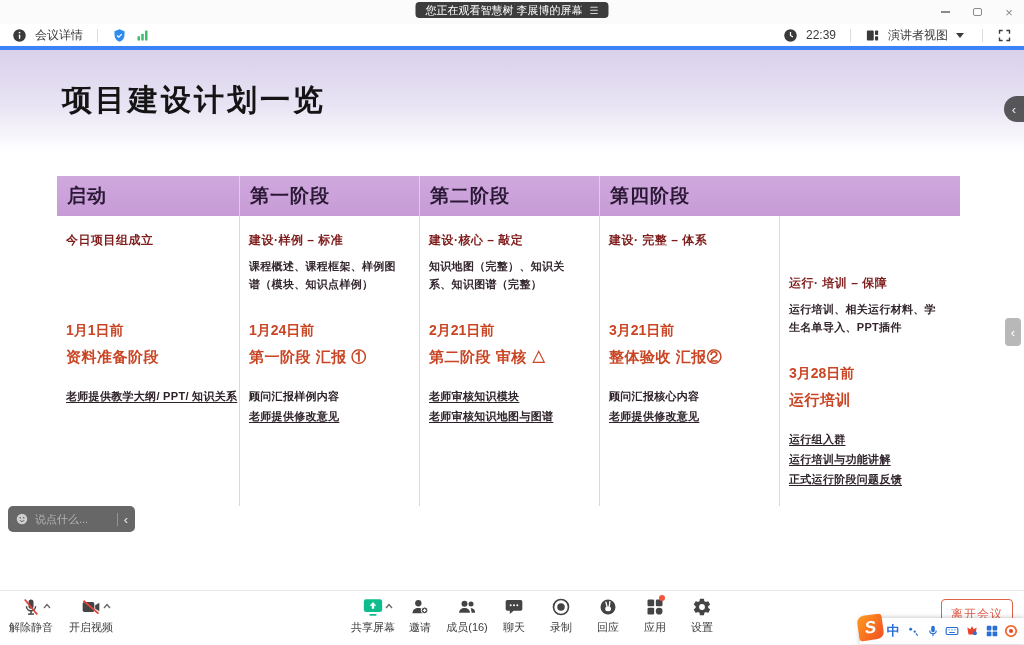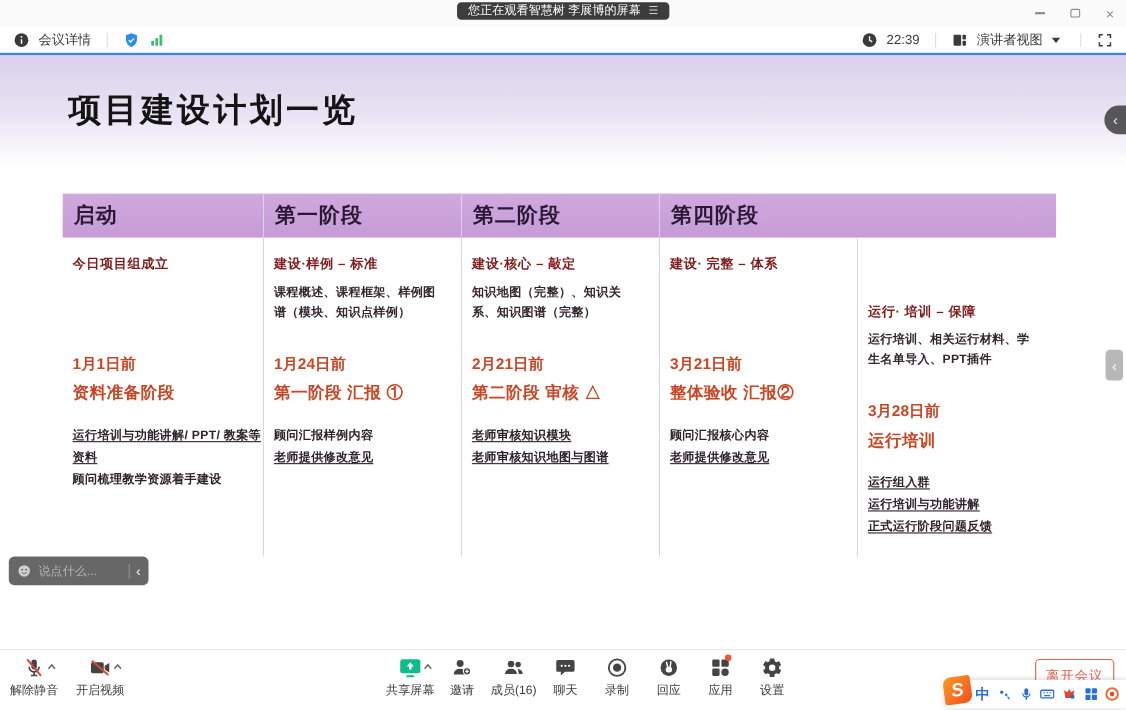--- a/index.html
+++ b/index.html
@@ -16,21 +16,21 @@
     padding:0 10px; border-radius:4px; display:flex; align-items:center; gap:7px; height:16px;
   }
   .banner-pill .menu-glyph { color:#cfcfcf; font-size:10px; }
   .win-controls { position:absolute; right:8px; top:0; height:24px; display:flex; align-items:center; gap:18px; }
   .win-btn { width:14px; height:14px; display:flex; align-items:center; justify-content:center; color:#8a8a8a; font-size:13px; cursor:default; }
   .win-min-glyph { width:9px; height:1.5px; background:#8a8a8a; display:inline-block; }
   .win-max-glyph { width:9px; height:8px; border:1.4px solid #8a8a8a; border-radius:2px; display:inline-block; }
   
   .meetbar {
     position:absolute; left:0; top:24px; width:1024px; height:26px; background:#fff;
-    border-bottom:2px solid #3b82f6; display:flex; align-items:center; font-size:12px; color:#3a3a3a;
+    border-bottom:4px solid #3b82f6; display:flex; align-items:center; font-size:12px; color:#3a3a3a;
   }
   .meetbar .left { display:flex; align-items:center; gap:8px; margin-left:12px; }
   .meetbar .right { display:flex; align-items:center; gap:8px; margin-left:auto; margin-right:12px; }
   .vdiv { width:1px; height:13px; background:#ddd; margin:0 6px; }
   .icon16 { width:15px; height:15px; display:block; }
   .caret-down { width:8px; height:5px; display:block; }
   
   .main { position:absolute; left:0; top:50px; width:1024px; height:540px; background:#fff; overflow:hidden; }
   .banner-grad { position:absolute; left:0; top:0; width:1024px; height:102px;
     background:linear-gradient(180deg,#d9d0eb 0%,#e9e4f4 55%,#ffffff 100%); }
@@ -167,22 +167,21 @@
 
   <div class="tbody">
 
     <div class="col c0">
       <div class="intro">今日项目组成立</div>
       <div class="date-block">
         <div class="date">1月1日前</div>
         <div class="milestone">资料准备阶段</div>
       </div>
       <div class="tasks">
-        <div class="task u">运行培训与功能讲解/ PPT/ 教案等资料</div>
-        <div class="task">顾问梳理教学资源着手建设</div>
+        <div class="task u">老师提供教学大纲/ PPT/ 知识关系</div>
       </div>
     </div>
 
     <div class="col c1">
       <div class="intro">建设·样例 – 标准</div>
       <div class="desc">课程概述、课程框架、样例图谱（模块、知识点样例）</div>
       <div class="date-block">
         <div class="date">1月24日前</div>
         <div class="milestone">第一阶段 汇报 ①</div>
       </div>

